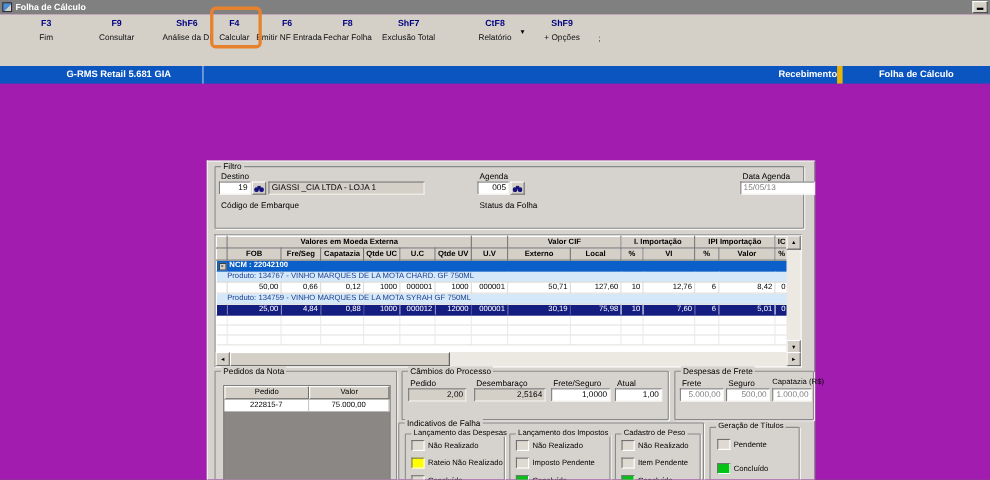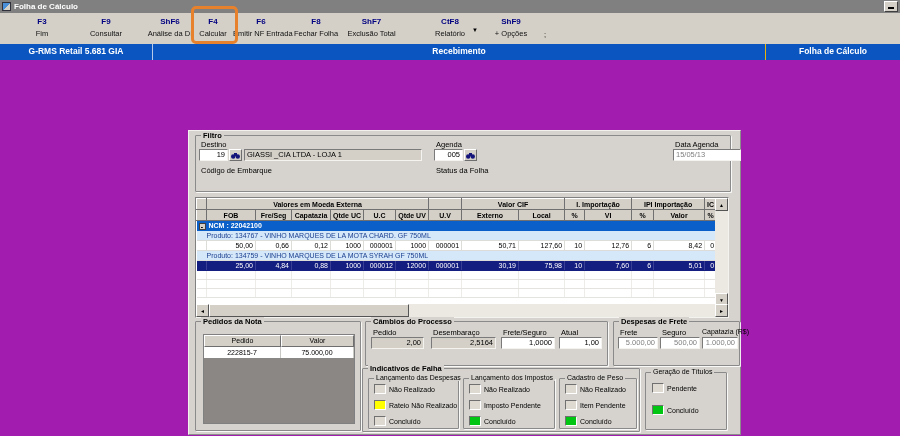--- a/index.html
+++ b/index.html
@@ -12,41 +12,41 @@
   }
   
   .titlebar { height:13px; background:#808080; display:flex; align-items:center; gap:3px; padding:0 2px; }
   .app-icon { width:9px; height:9px; border:1px solid #30303a;
     background:linear-gradient(135deg,#4a90d9 0 55%,#d4d0c8 55% 100%); }
   .title-text { color:#fff; font-weight:bold; font-size:8px; white-space:nowrap; }
   .win-btn { margin-left:auto; width:14px; height:11px; background:#d4d0c8;
     border:1px solid; border-color:#fff #404040 #404040 #fff; position:relative; cursor:pointer; }
   .win-btn i { position:absolute; left:3px; bottom:2px; width:6px; height:2px; background:#000; }
   
-  .toolbar { position:relative; height:31px; background:#d4d0c8; }
+  .toolbar { position:relative; height:47px; background:#d4d0c8; }
   .tb-item { position:absolute; top:4px; text-align:center; cursor:pointer; }
   .tb-key { display:block; font-weight:bold; color:#000080; font-size:8px; }
   .tb-label { display:block; margin-top:3px; font-size:7.5px; color:#101010; white-space:nowrap; }
   .tb-caret { position:absolute; left:472px; top:14px; font-size:6px; color:#000; cursor:pointer; }
   .tb-extra { position:absolute; left:544px; top:17px; font-size:7.5px; color:#101010; }
   .highlight-box { position:absolute; left:191px; top:6px; width:47px; height:38px;
     border:3px solid #e8812b; border-radius:5px; z-index:9; pointer-events:none; }
   
-  .bluebar { height:16px; background:#0a55c0; display:flex; color:#fff; font-weight:bold; font-size:8.5px; }
+  .bluebar { height:16px; background:#0a55c0; display:flex; color:#fff; font-weight:bold; font-size:8.5px;padding-left:32px; }
   .blue-left   { width:153px; line-height:15px; text-align:center; border-right:1px solid #b9c9e8; }
-  .blue-center { flex:1;      line-height:15px; text-align:center; border-right:1px solid #eab308; }
+  .blue-center { flex:1;      line-height:15px; text-align:right; border-right:5px solid #eab308; }
   .blue-right  { width:134px; line-height:15px; text-align:center; }
   
   .workspace { position:relative; height:376px; }
   .content-panel { position:absolute; left:188px; top:70px; width:553px; height:305px;
     background:#d6d3ce; border:1px solid; border-color:#f2f1ee #8c8c8c #8c8c8c #f2f1ee; }
   .groupbox { position:absolute; border:1px solid #8a8a8a; border-radius:1px;
     box-shadow:1px 1px 0 rgba(255,255,255,.85); }
   .legend { position:absolute; top:-5px; left:5px; background:#d6d3ce; padding:0 2px;
-    font-weight:bold; font-size:7.5px; white-space:nowrap; }
+    font-weight:normal; font-size:7.5px; white-space:nowrap; }
   .legend.normal { font-weight:normal; font-size:7px; }
   .lbl { position:absolute; font-size:7.5px; white-space:nowrap; }
   .field { position:absolute; height:12px; background:#d4d0c8; font-size:7.5px; line-height:10px;
     padding:0 2px; overflow:hidden; white-space:nowrap;
     border:1px solid; border-color:#7a7a7a #f4f3f0 #f4f3f0 #7a7a7a; }
   .field.white { background:#fff; }
   .field.num { text-align:right; }
   .field.gray-text { color:#808080; }
   .status-field { background:#dcd4cc; color:#d40000; font-weight:bold; font-size:8px;
     text-align:center; line-height:11px; height:13px; }
@@ -169,21 +169,21 @@
         <span class="legend">Filtro</span>
         <span class="lbl" style="left:5px;top:4px">Destino</span>
         <div class="field white num" style="left:3px;top:13px;width:29px">19</div>
         <div class="lookup-btn" style="left:33px;top:13px">
           <svg width="9" height="7" viewBox="0 0 9 7">
               <circle cx="2.2" cy="4.5" r="2.2" fill="#14147a"></circle>
               <circle cx="6.8" cy="4.5" r="2.2" fill="#14147a"></circle>
               <rect x="3" y="1" width="3" height="3" fill="#14147a"></rect>
             </svg>
         </div>
-        <div class="field" style="left:48px;top:13px;width:178px">GIASSI _CIA LTDA - LOJA 1</div>
+        <div class="field" style="left:48px;top:13px;width:142px">GIASSI _CIA LTDA - LOJA 1</div>
 
         <span class="lbl" style="left:240px;top:4px">Agenda</span>
         <div class="field white num" style="left:238px;top:13px;width:29px">005</div>
         <div class="lookup-btn" style="left:268px;top:13px">
           <svg width="9" height="7" viewBox="0 0 9 7">
               <circle cx="2.2" cy="4.5" r="2.2" fill="#14147a"></circle>
               <circle cx="6.8" cy="4.5" r="2.2" fill="#14147a"></circle>
               <rect x="3" y="1" width="3" height="3" fill="#14147a"></rect>
             </svg>
         </div>

